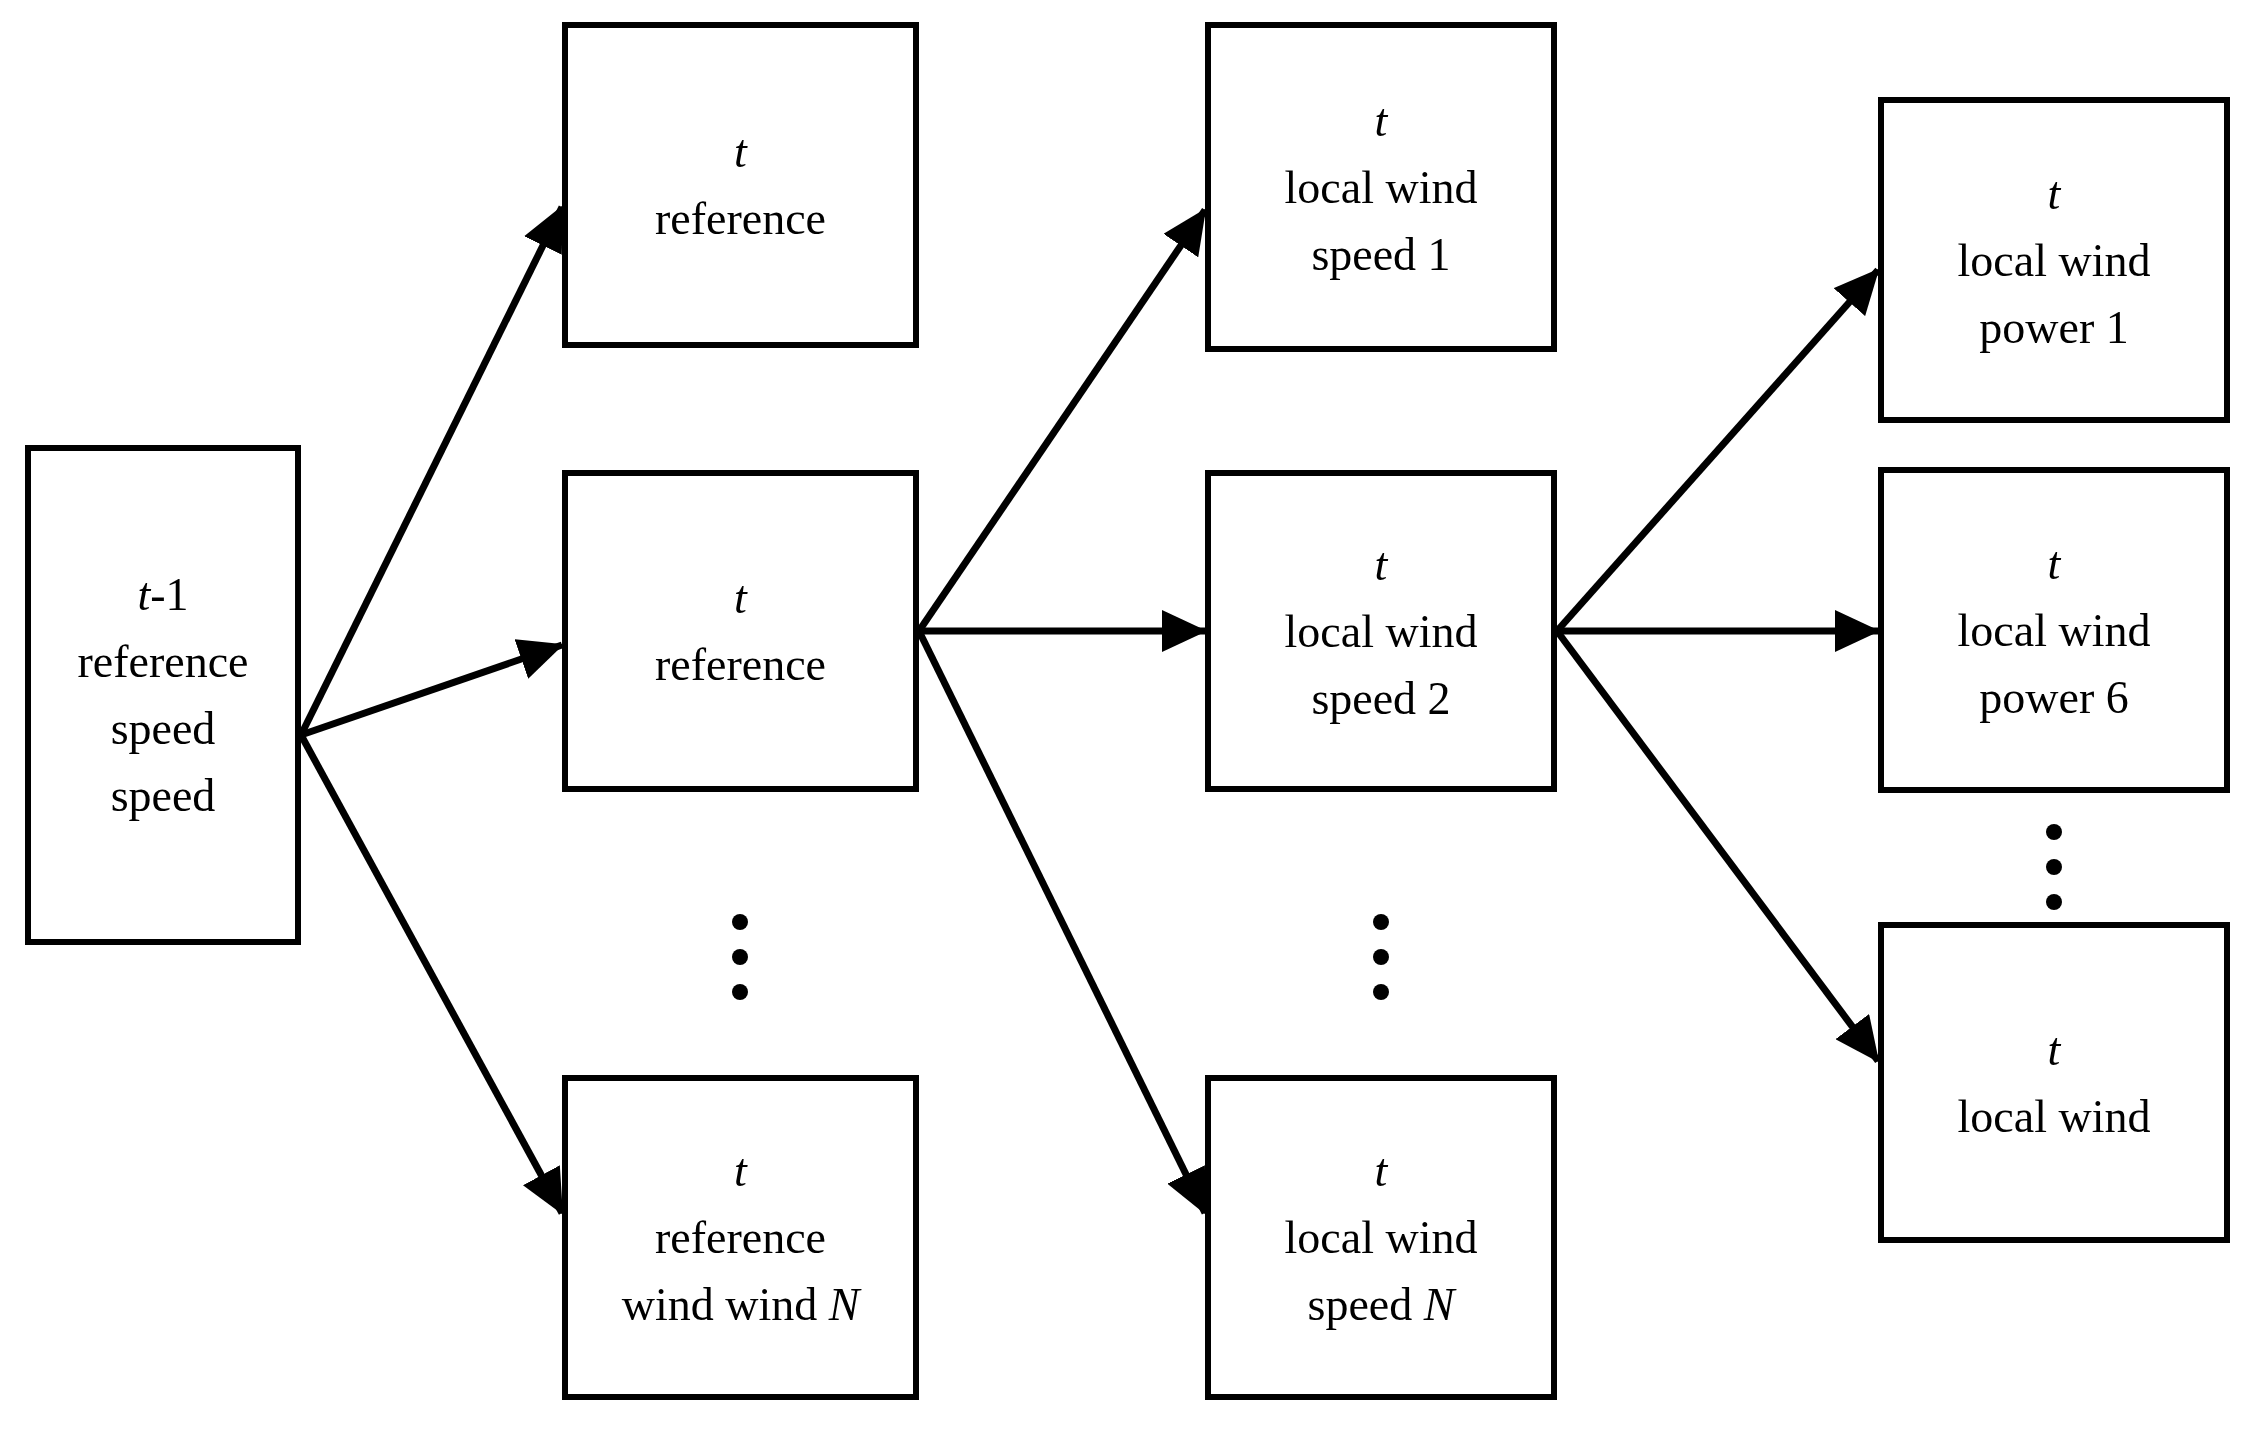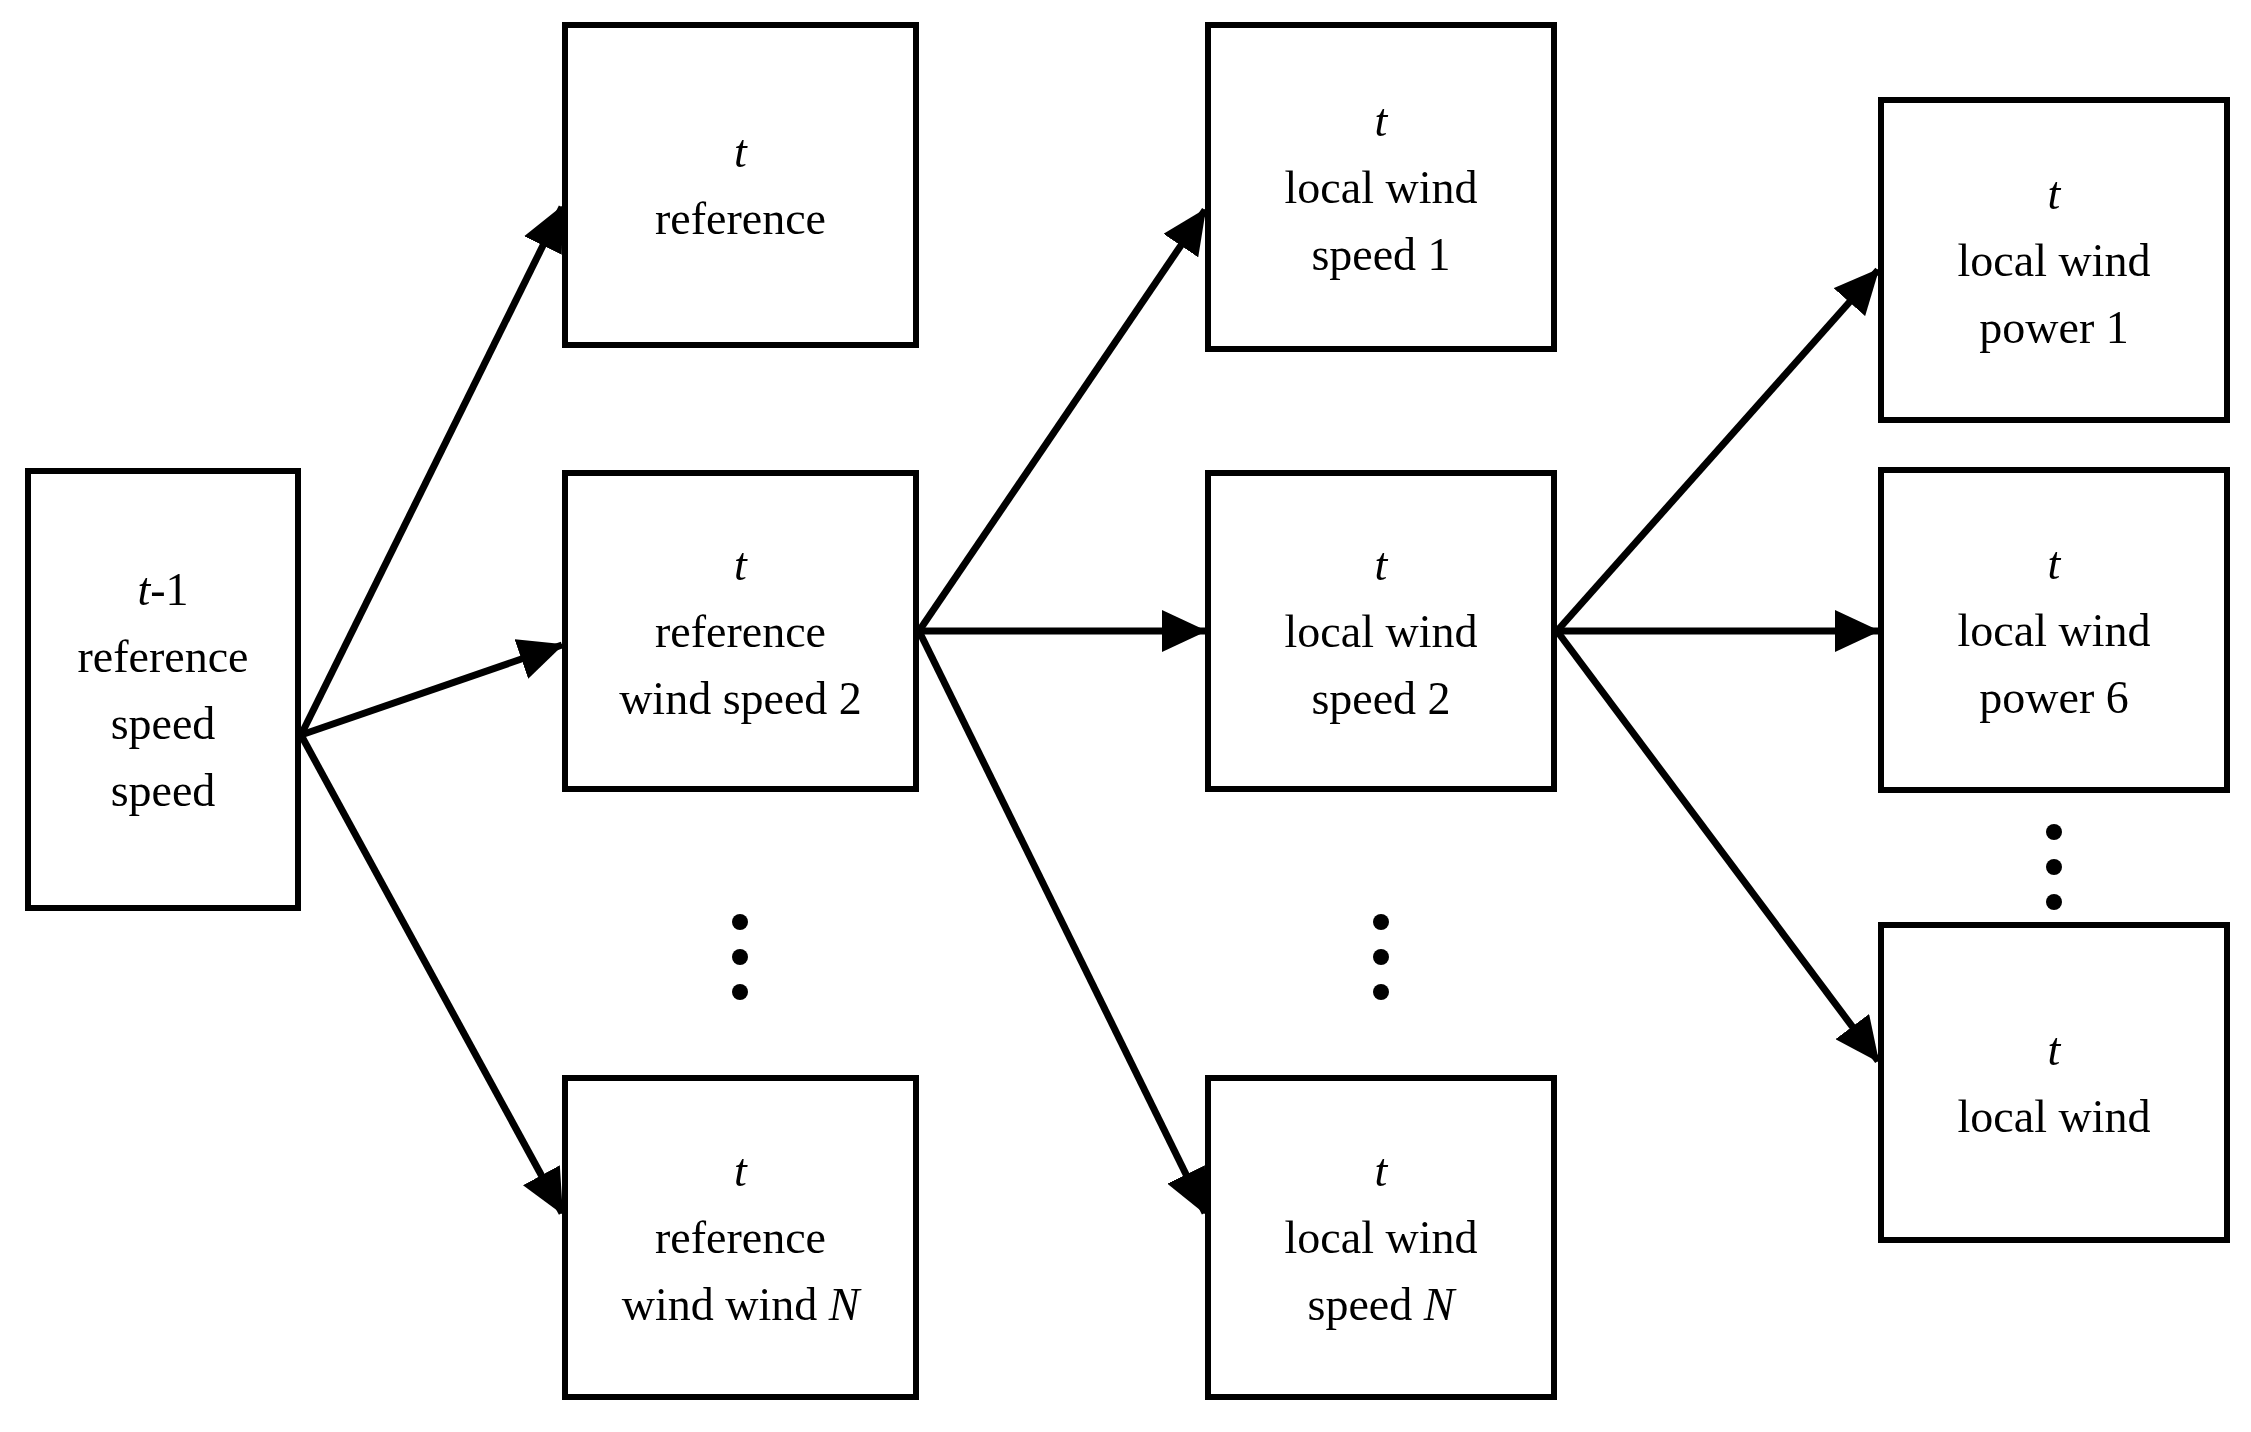--- a/index.html
+++ b/index.html
@@ -73,36 +73,35 @@
     <line x1="301" y1="735" x2="562" y2="645" stroke="#000000" stroke-width="7" marker-end="url(#arrowhead)"></line>
     <line x1="301" y1="735" x2="562" y2="1213" stroke="#000000" stroke-width="7" marker-end="url(#arrowhead)"></line>
     <line x1="919" y1="631" x2="1205" y2="210" stroke="#000000" stroke-width="7" marker-end="url(#arrowhead)"></line>
     <line x1="919" y1="631" x2="1205" y2="631" stroke="#000000" stroke-width="7" marker-end="url(#arrowhead)"></line>
     <line x1="919" y1="631" x2="1205" y2="1213" stroke="#000000" stroke-width="7" marker-end="url(#arrowhead)"></line>
     <line x1="1557" y1="631" x2="1878" y2="270" stroke="#000000" stroke-width="7" marker-end="url(#arrowhead)"></line>
     <line x1="1557" y1="631" x2="1878" y2="631" stroke="#000000" stroke-width="7" marker-end="url(#arrowhead)"></line>
     <line x1="1557" y1="631" x2="1878" y2="1061" stroke="#000000" stroke-width="7" marker-end="url(#arrowhead)"></line>
   </svg>
 
-  <div class="node" style="left:25px; top:468px; width:276px; height:443px;">
+  <div class="node" style="left:25px; top:445px; width:276px; height:500px;">
     <div class="line"><span class="it">t</span><span>-1</span></div>
     <div class="line">reference</div>
     <div class="line">speed</div>
     <div class="line">speed</div>
   </div>
 
   <div class="node" style="left:562px; top:22px; width:357px; height:326px;">
     <div class="line it">t</div>
     <div class="line">reference</div>
   </div>
 
   <div class="node" style="left:562px; top:470px; width:357px; height:322px;">
     <div class="line it">t</div>
     <div class="line">reference</div>
-    <div class="line">wind speed 2</div>
   </div>
 
   <div class="ellipsis" style="left:740px; top:914px;">
     <span class="dot"></span>
     <span class="dot"></span>
     <span class="dot"></span>
   </div>
 
   <div class="node" style="left:562px; top:1075px; width:357px; height:325px;">
     <div class="line it">t</div>

